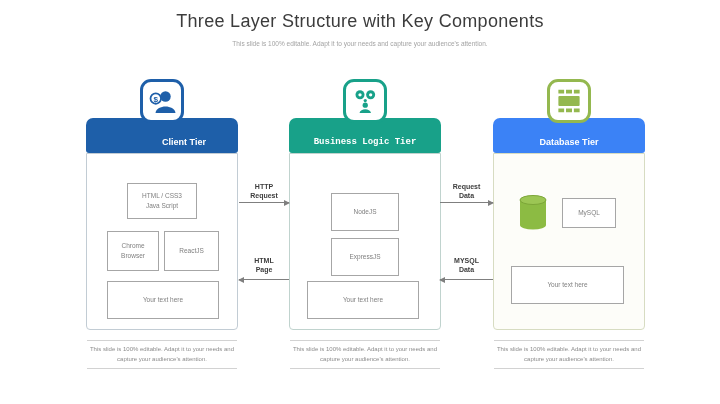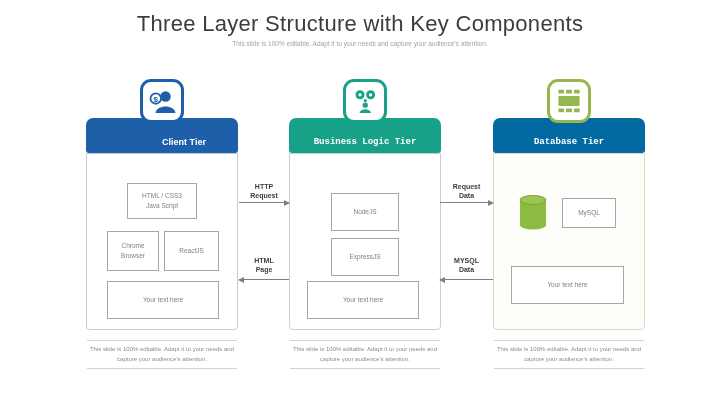--- a/index.html
+++ b/index.html
@@ -1,20 +1,20 @@
 <!DOCTYPE html>
 <html><head>
 <meta charset="utf-8">
 <style>
   * { margin:0; padding:0; box-sizing:border-box; }
   body { background:#ffffff; font-family:"Liberation Sans", sans-serif; }
   .stage { position:relative; width:720px; height:404px; background:#ffffff; overflow:hidden; }
 
   .title { position:absolute; top:11px; left:0; width:720px; text-align:center;
-           font-size:22px; color:#3c3c3c; letter-spacing:.3px; }
+           font-size:18px; color:#3c3c3c; letter-spacing:.3px; }
   .subtitle { position:absolute; top:40px; left:0; width:720px; text-align:center;
               font-size:6.5px; color:#a3a3a3; }
 
   .tier { position:absolute; top:79px; width:152px; height:305px; }
   .tier.t1 { left:86px; }
   .tier.t2 { left:289px; }
   .tier.t3 { left:493px; }
 
   .badge { position:absolute; left:50%; transform:translateX(-50%); top:0;
            width:44px; height:44px; background:#fff; border-radius:11px; z-index:2;
@@ -22,21 +22,21 @@
   .t1 .badge { border:3px solid #1E5FA9; }
   .t2 .badge { border:3px solid #18A189; }
   .t3 .badge { border:3px solid #94B84F; }
 
   .tier-header { position:absolute; top:39px; left:0; right:0; height:35px; z-index:1;
                  border-radius:7px 7px 3px 3px; display:flex; align-items:flex-end;
                  justify-content:center; padding-bottom:6px;
                  color:#ffffff; font-size:9px; font-weight:bold; }
   .t1 .tier-header { background:#1E5FA9;padding-left:44px; }
   .t2 .tier-header { background:#18A189;font-family:Liberation Mono, monospace; }
-  .t3 .tier-header { background:#0369a1;font-family:Liberation Mono, monospace; }
+  .t3 .tier-header { background:#3b82f6; }
 
   .tier-body { position:absolute; top:74px; left:0; right:0; height:177px; z-index:0;
                background:#ffffff; border-radius:0 0 4px 4px; }
   .t1 .tier-body { border:1px solid #c2ccd4; }
   .t2 .tier-body { border:1px solid #c0d3ce; }
   .t3 .tier-body { border:1px solid #d7dcc2; background:#fdfdf9; }
 
   .ibox { position:absolute; border:1px solid #a6a6a6; background:#fff;
           display:flex; align-items:center; justify-content:center; text-align:center;
           font-size:6.5px; color:#7f7f7f; line-height:1.5; white-space:pre-line; padding:2px; }

